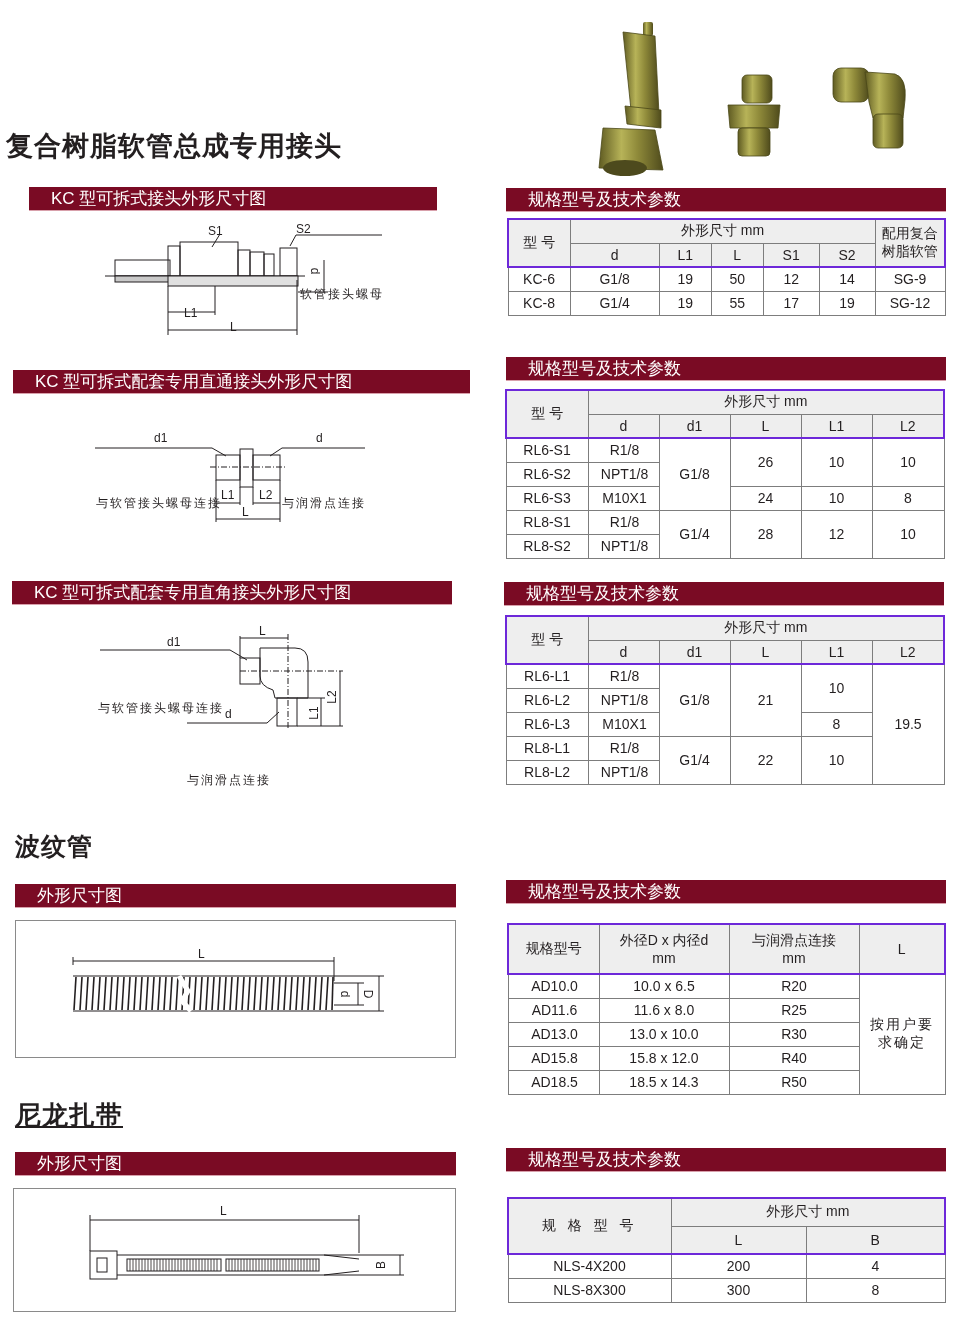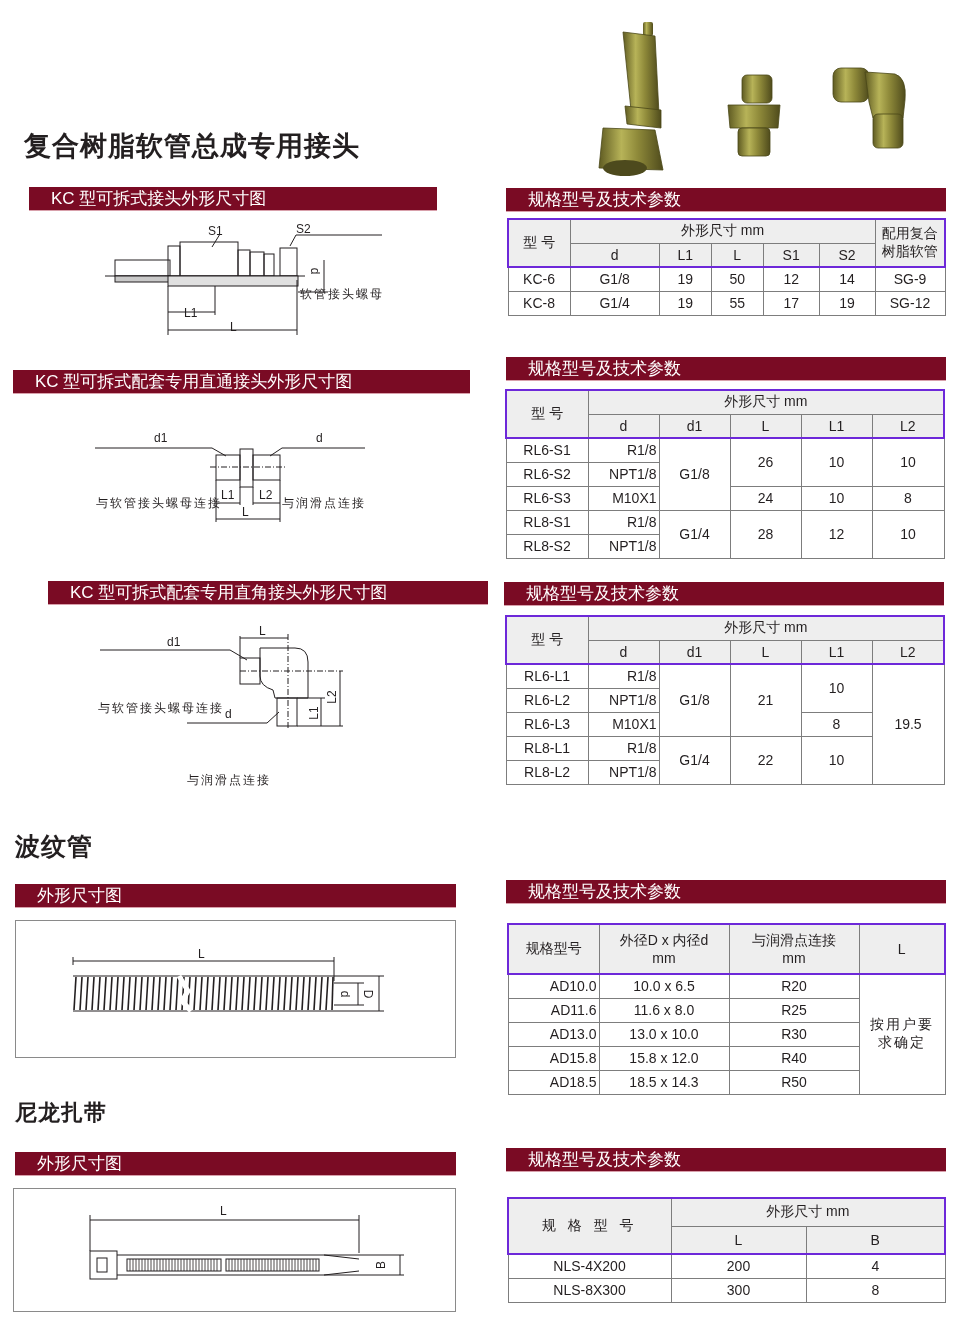--- a/index.html
+++ b/index.html
@@ -19,31 +19,31 @@
     padding-left: 22px; white-space: nowrap;
     border-bottom: 1px solid #d8a0ab;
   }
 
   .frame { position: absolute; border: 1px solid #8a8a8a; background: #fff; }
 
   table.spec { position: absolute; border-collapse: collapse; font-size: 14px; color: #231f20; }
   table.spec td { border: 1px solid #7d7d7d; text-align: center; vertical-align: middle; height: 24px; padding: 0 2px; }
   table.spec thead td { background: #eeeeee; }
   table.spec thead { border: 2px solid #6d28d9; }
-  table.spec td.left { text-align: right; padding-left: 4px; }
+  table.spec td.left { text-align: center; padding-left: 4px; }
 
   .dim-label { position: absolute; font-size: 12px; color: #231f20; white-space: nowrap; }
   .dim-note { position: absolute; font-size: 12px; color: #231f20; letter-spacing: 2px; white-space: nowrap; margin-top: 48px; }
 
   svg { position: absolute; overflow: visible; }
 </style>
 </head>
 <body>
 
-<div class="abs big-title" style="left:24px; top:128px; font-size:27px;">复合树脂软管总成专用接头</div>
+<div class="abs big-title" style="left:6px; top:128px; font-size:27px;">复合树脂软管总成专用接头</div>
 
 <div class="abs" style="left:575px; top:10px; width:350px; height:170px;">
   <svg width="90" height="170" style="left:10px;top:0">
     <defs>
       <linearGradient id="mg" x1="0" x2="1" y1="0" y2="0">
         <stop offset="0" stop-color="#5f5b22"></stop>
           <stop offset="0.35" stop-color="#b7b358"></stop>
         <stop offset="0.6" stop-color="#8f8a3a"></stop>
           <stop offset="1" stop-color="#4f4b1c"></stop>
       </linearGradient>
@@ -218,21 +218,21 @@
       <td rowspan="2">12</td>
       <td rowspan="2">10</td>
     </tr>
     <tr>
       <td>RL8-S2</td>
       <td class="left">NPT1/8</td>
     </tr>
   </tbody>
 </table>
 
-<div class="bar" style="left:12px; top:581px; width:440px;margin-left:36px;">KC 型可拆式配套专用直角接头外形尺寸图</div>
+<div class="bar" style="left:12px; top:581px; width:440px;">KC 型可拆式配套专用直角接头外形尺寸图</div>
 
 <div class="abs" style="left:95px; top:628px; width:260px; height:115px;">
   <svg width="260" height="115" style="left:0;top:0">
     <g stroke="#231f20" fill="none" stroke-width="1">
       <rect x="145" y="30" width="20" height="26"></rect>
       <path d="M165,20 L200,20 Q213,20 213,34 L213,70 L180,70 L178,62 Q165,58 165,48 Z"></path>
       <rect x="182" y="70" width="20" height="28"></rect>
       <line x1="145" y1="43" x2="248" y2="43" stroke-dasharray="6,2,1,2"></line>
       <line x1="193" y1="6" x2="193" y2="102" stroke-dasharray="6,2,1,2"></line>
       <line x1="145" y1="10" x2="193" y2="10"></line>
@@ -417,21 +417,21 @@
       <td>R40</td>
     </tr>
     <tr>
       <td class="left">AD18.5</td>
       <td>18.5 x 14.3</td>
       <td>R50</td>
     </tr>
   </tbody>
 </table>
 
-<div class="abs big-title" style="left:15px; top:1098px; font-size:22px;">尼龙扎带</div>
+<div class="abs big-title" style="left:15px; top:1098px; font-size:26px;text-decoration:underline;">尼龙扎带</div>
 
 <div class="bar" style="left:15px; top:1152px; width:441px;">外形尺寸图</div>
 
 <div class="frame" style="left:13px; top:1188px; width:443px; height:124px;">
   <svg width="443" height="124" style="left:0;top:0">
     <g stroke="#231f20" fill="none" stroke-width="1">
       <line x1="76" y1="31" x2="345" y2="31"></line>
       <line x1="76" y1="26" x2="76" y2="62"></line>
       <line x1="345" y1="26" x2="345" y2="64"></line>
       <rect x="76" y="62" width="27" height="28"></rect>

